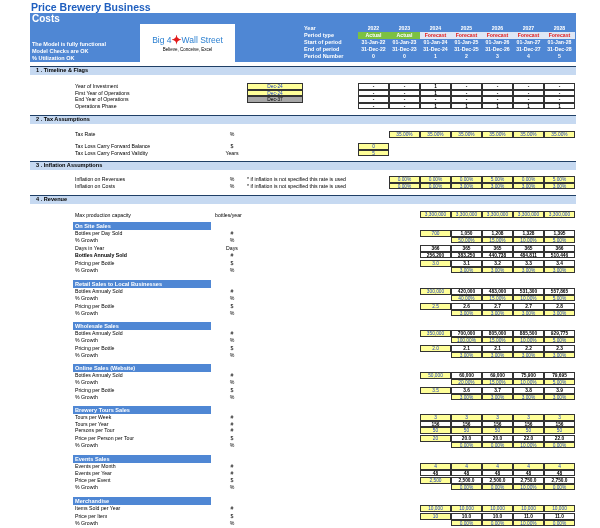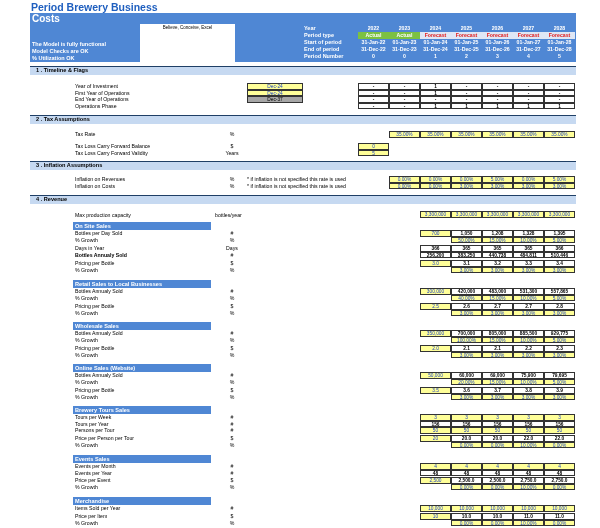--- a/index.html
+++ b/index.html
@@ -25,28 +25,29 @@
   .note { left: 247px; font-size: 5.2px; }
   .sub { left: 73px; width: 138px; height: 8px; background: #4f87d4; color: #fff; font-weight: bold; font-size: 5.6px; padding-left: 2px; line-height: 8px; }
   .cell { position: absolute; width: 31px; height: 6.5px; border: 0.8px solid #333; text-align: center; font-size: 4.8px; line-height: 5px; background: #fff; }
   .cell.y { background: #ffff99; color: #1a3fc4; }
   .cell.g { background: #a6a6a6; color: #000; }
   .cell.blk { color: #000; font-weight: bold; }
 </style>
 </head>
 <body>
 
-<div class="abs title">Period Brewery Business</div>
+<div class="abs title">Price Brewery Business</div>
 <div class="abs hdr"></div>
 <div class="abs hdr-inputs">Costs</div>
 <div class="abs hdr-status" style="top:41px">The Model is fully functional</div>
 <div class="abs hdr-status" style="top:48px">Model Checks are OK</div>
 <div class="abs hdr-status" style="top:55px">% Utilization OK</div>
 
 <div class="abs logo">
+  <div class="big"><span>Big 4</span><span class="bird">✦</span><span>Wall Street</span></div>
   <div class="tag">Believe, Conceive, Excel</div>
 </div>
 
 <div class="abs hlabel" style="top:25px">Year</div>
 <div class="abs hlabel" style="top:32px">Period type</div>
 <div class="abs hlabel" style="top:39px">Start of period</div>
 <div class="abs hlabel" style="top:46px">End of period</div>
 <div class="abs hlabel" style="top:53px">Period Number</div>
 
 <div id="hdr-grid">

